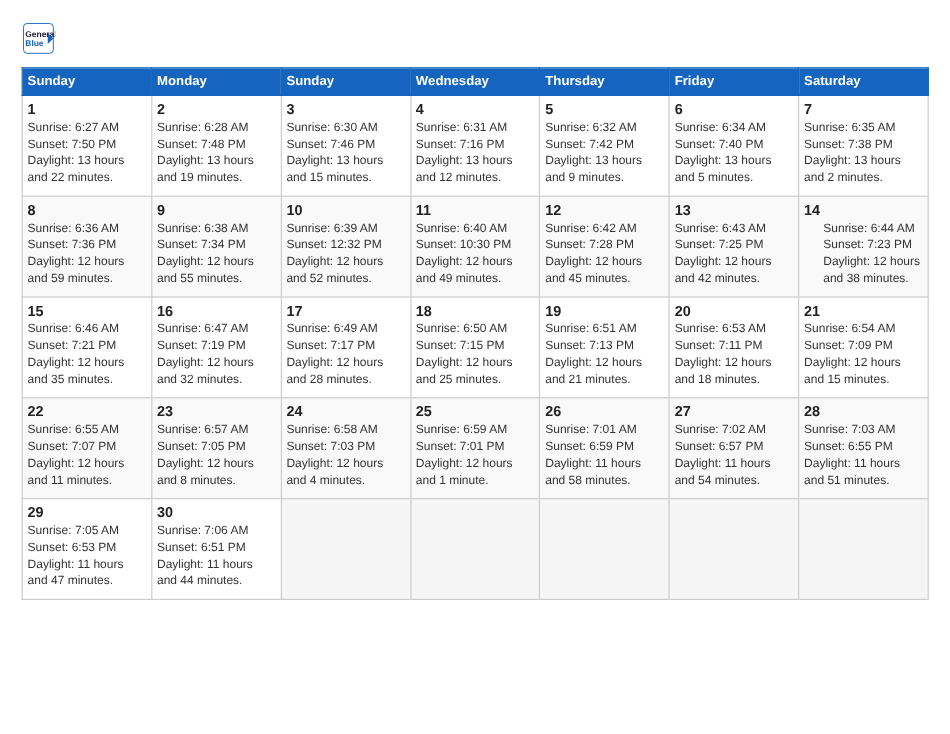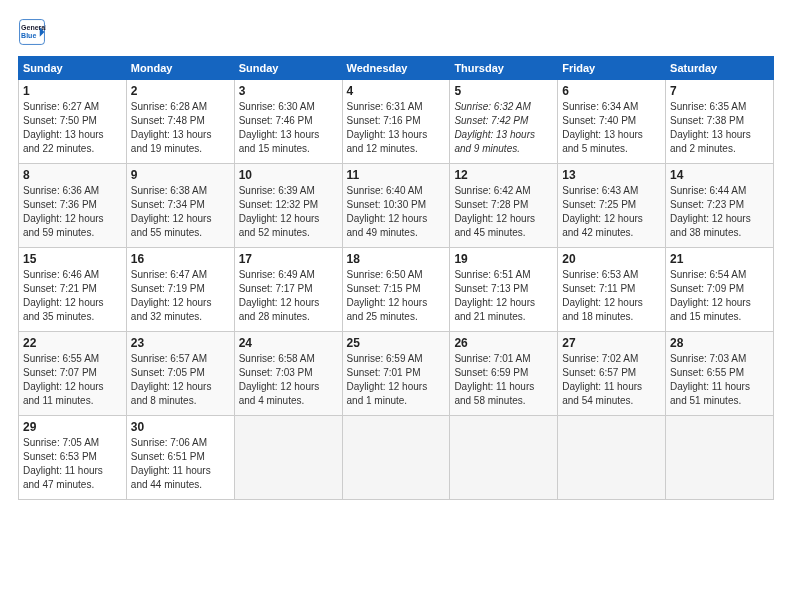--- a/index.html
+++ b/index.html
@@ -139,21 +139,21 @@
           </td>
           <td>
             <span class="day-num">4</span>
             <div class="day-info" style="white-space: pre-line;">Sunrise: 6:31 AM
 Sunset: 7:16 PM
 Daylight: 13 hours
 and 12 minutes.</div>
           </td>
           <td>
             <span class="day-num">5</span>
-            <div class="day-info" style="white-space: pre-line; font-style: italic;">Sunrise: 6:32 AM
+            <div class="day-info" style="white-space: pre-line;">Sunrise: 6:32 AM
 Sunset: 7:42 PM
 Daylight: 13 hours
 and 9 minutes.</div>
           </td>
           <td>
             <span class="day-num">6</span>
             <div class="day-info" style="white-space: pre-line;">Sunrise: 6:34 AM
 Sunset: 7:40 PM
 Daylight: 13 hours
 and 5 minutes.</div>
@@ -204,21 +204,21 @@
           </td>
           <td>
             <span class="day-num">13</span>
             <div class="day-info" style="white-space: pre-line;">Sunrise: 6:43 AM
 Sunset: 7:25 PM
 Daylight: 12 hours
 and 42 minutes.</div>
           </td>
           <td>
             <span class="day-num">14</span>
-            <div class="day-info" style="white-space: pre-line;">Sunrise: 6:44 AM
+            <div class="day-info" style="white-space: pre-line; margin-left: 16px;">Sunrise: 6:44 AM
 Sunset: 7:23 PM
 Daylight: 12 hours
 and 38 minutes.</div>
           </td>
         </tr>
         <tr>
           <td>
             <span class="day-num">15</span>
             <div class="day-info" style="white-space: pre-line;">Sunrise: 6:46 AM
 Sunset: 7:21 PM

